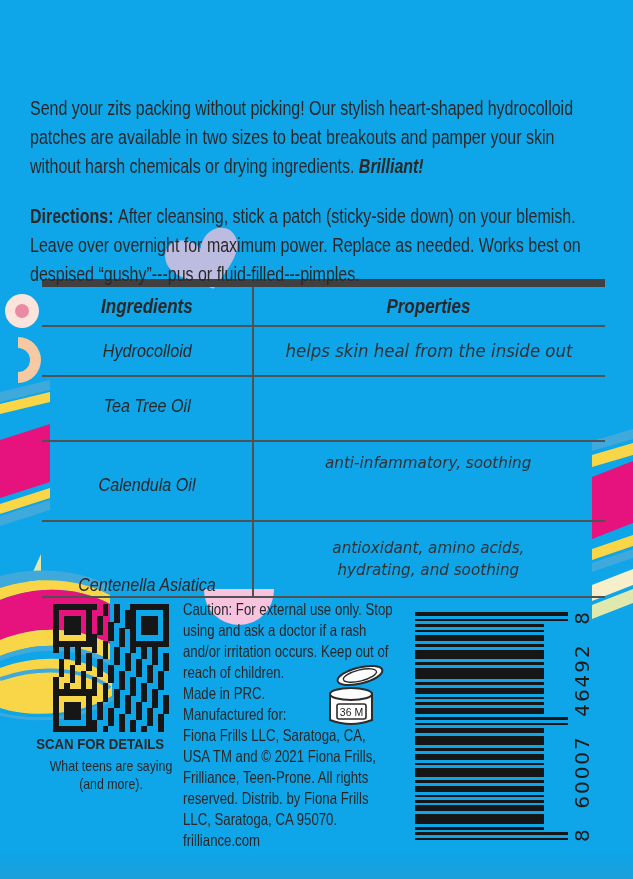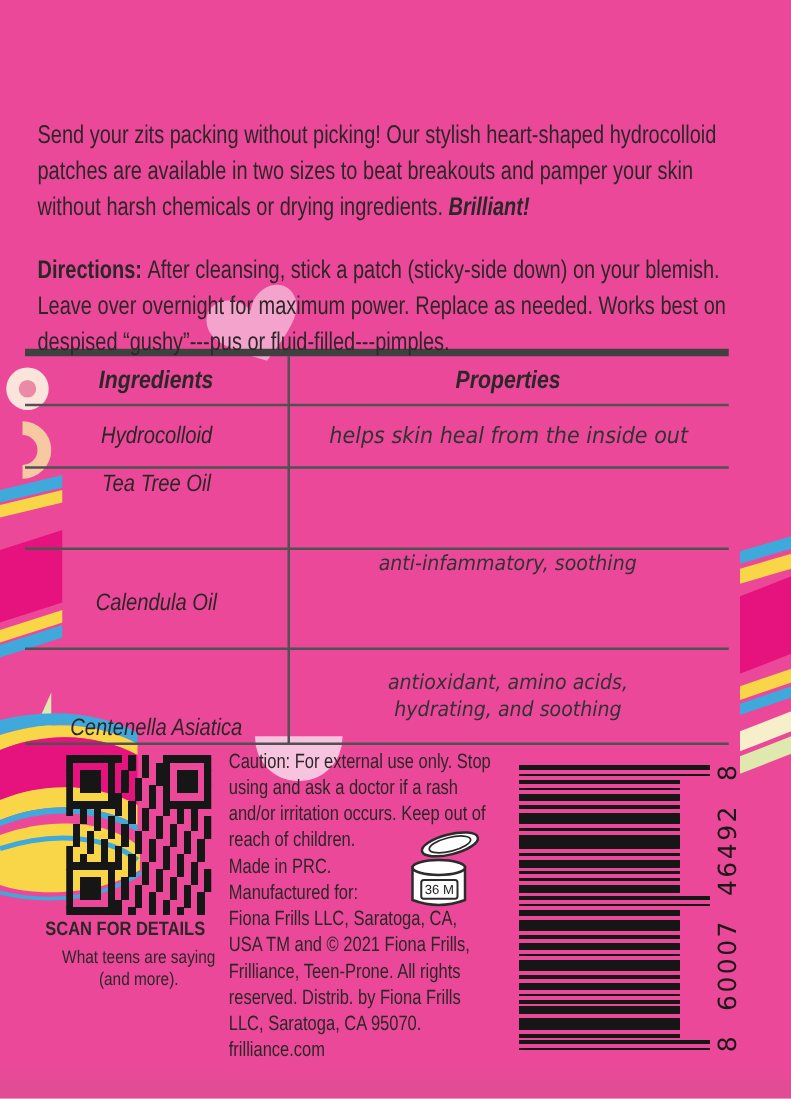--- a/index.html
+++ b/index.html
@@ -1,45 +1,45 @@
 <!DOCTYPE html>
 <html><head>
 <meta charset="utf-8">
 <style>
   html,body{margin:0;padding:0;background:#ffffff;}
   .page{
-    position:relative;width:633px;height:879px;background:#ec4899;overflow:hidden;
+    position:relative;width:633px;height:879px;background:#0ea5e9;overflow:hidden;
     font-family:"Liberation Sans",sans-serif;color:#2b2728;
   }
   
   .cond{transform:scaleX(0.78);transform-origin:0 0;}
   .cond2{display:inline-block;transform:scaleX(0.85);}
   .cond3{display:inline-block;transform:scaleX(0.92);}
 
   
   .intro{position:absolute;left:30px;top:72px;width:736px;font-size:20.5px;line-height:29px;z-index:3;}
   .directions{position:absolute;left:30px;top:180px;width:736px;font-size:20.5px;line-height:29px;z-index:3;}
   .intro b i{font-weight:bold;}
 
   
   .ing-table{
-    position:absolute;left:20px;top:279px;width:563px;z-index:2;
-    border-top:6px solid #404040;
+    position:absolute;left:42px;top:279px;width:563px;z-index:2;
+    border-top:8px solid #404040;
   }
   .t-row{display:grid;grid-template-columns:210px 353px;border-bottom:2px solid #4f5153;}
   .t-cell{display:flex;align-items:center;justify-content:center;text-align:center;}
   .t-head{height:38px;font-size:20px;font-weight:bold;font-style:italic;}
   .r1{height:48px;} .r2{height:63px;} .r3{height:78px;} .r4{height:74px;}
   .ing-name{font-size:19px;font-style:italic;}
   .prop-text{font-family:"DejaVu Sans",sans-serif;font-style:italic;font-size:16.5px;
              color:#303234;white-space:pre-line;line-height:22px;}
   .v-divider{position:absolute;left:210px;top:0;bottom:0;width:2px;background:#4f5153;}
-  .r2 .t-cell-ing{align-items:flex-start;padding-top:2px;}
+  .r2 .t-cell-ing{align-items:flex-start;padding-top:18px;}
   .r3 .t-cell-ing{align-items:flex-start;padding-top:32px;}
-  .r3 .t-cell-prop{align-items:flex-start;padding-bottom:36px;}
+  .r3 .t-cell-prop{align-items:center;padding-bottom:36px;}
   .r4 .t-cell-ing{align-items:flex-end;padding-top:12px;}
 
   
   .qr{position:absolute;left:53px;top:604px;width:116px;height:128px;z-index:3;}
   .scan-label{position:absolute;left:9px;top:735px;width:182px;text-align:center;
               font-size:15.5px;font-weight:bold;z-index:3;}
   .scan-sub{position:absolute;left:33px;top:757px;width:156px;text-align:center;
             font-size:14.5px;line-height:18px;z-index:3;}
 
   .caution-col{position:absolute;left:183px;top:599px;width:262px;font-size:16.5px;

